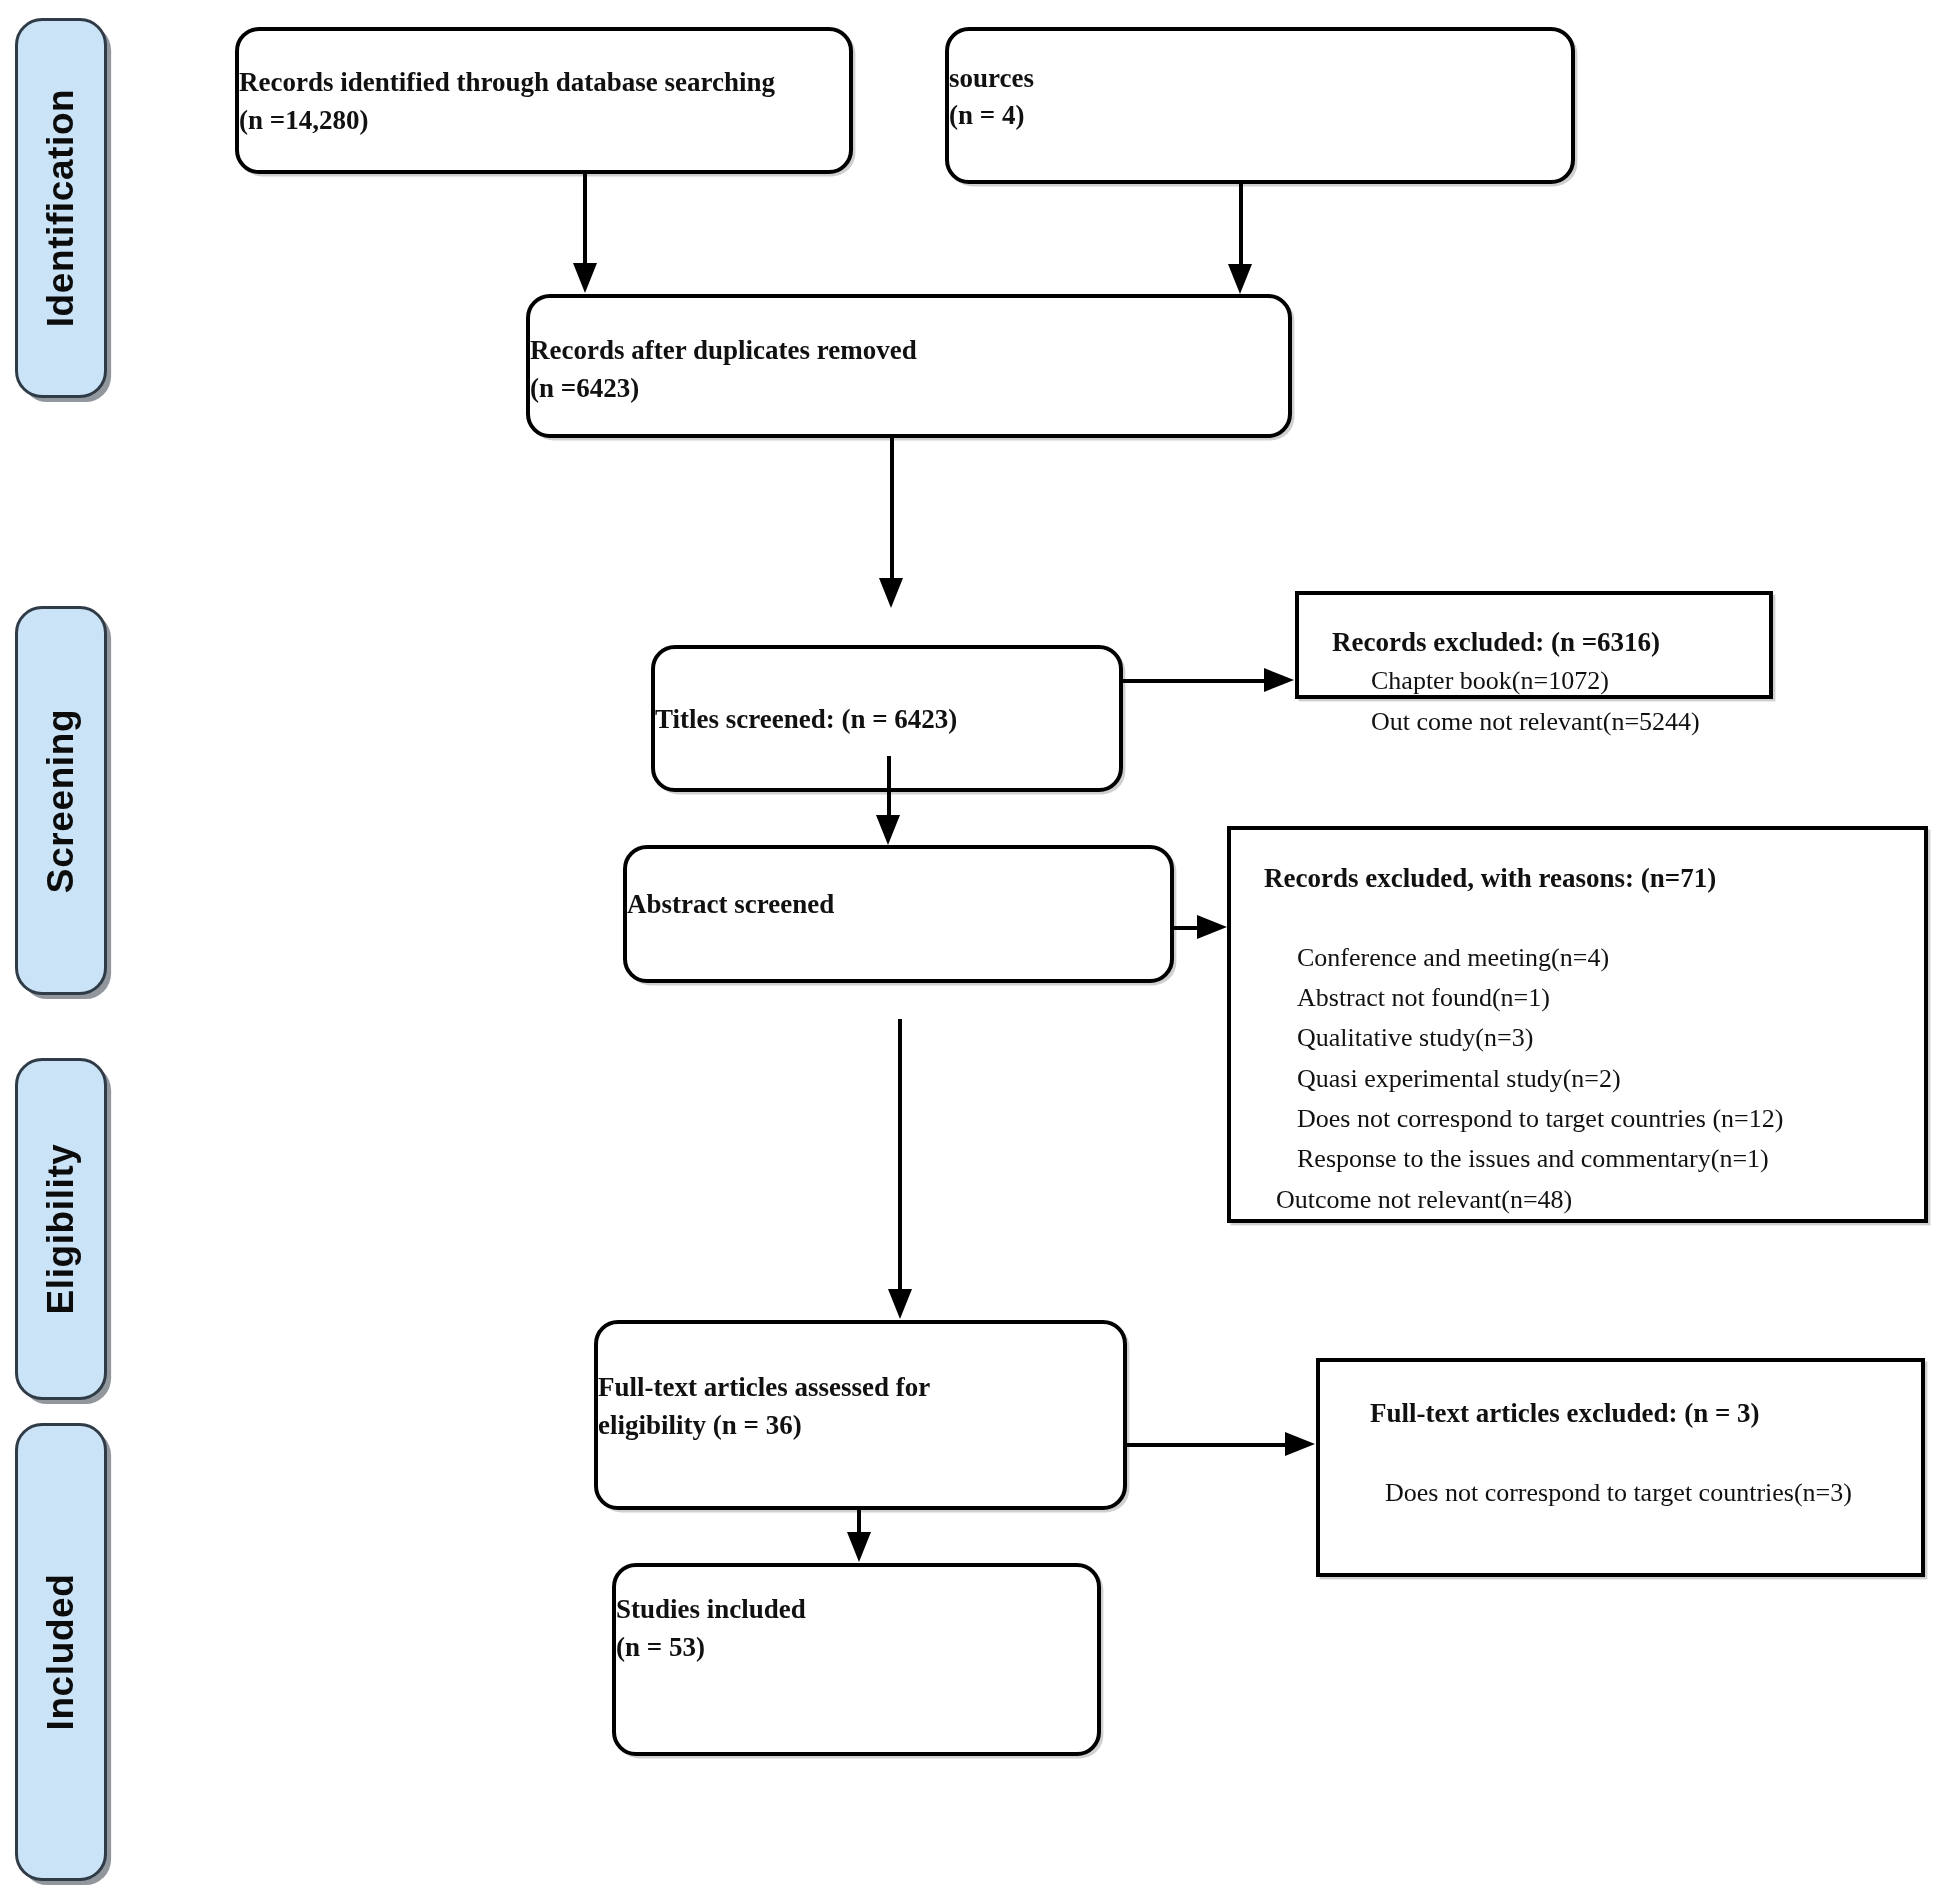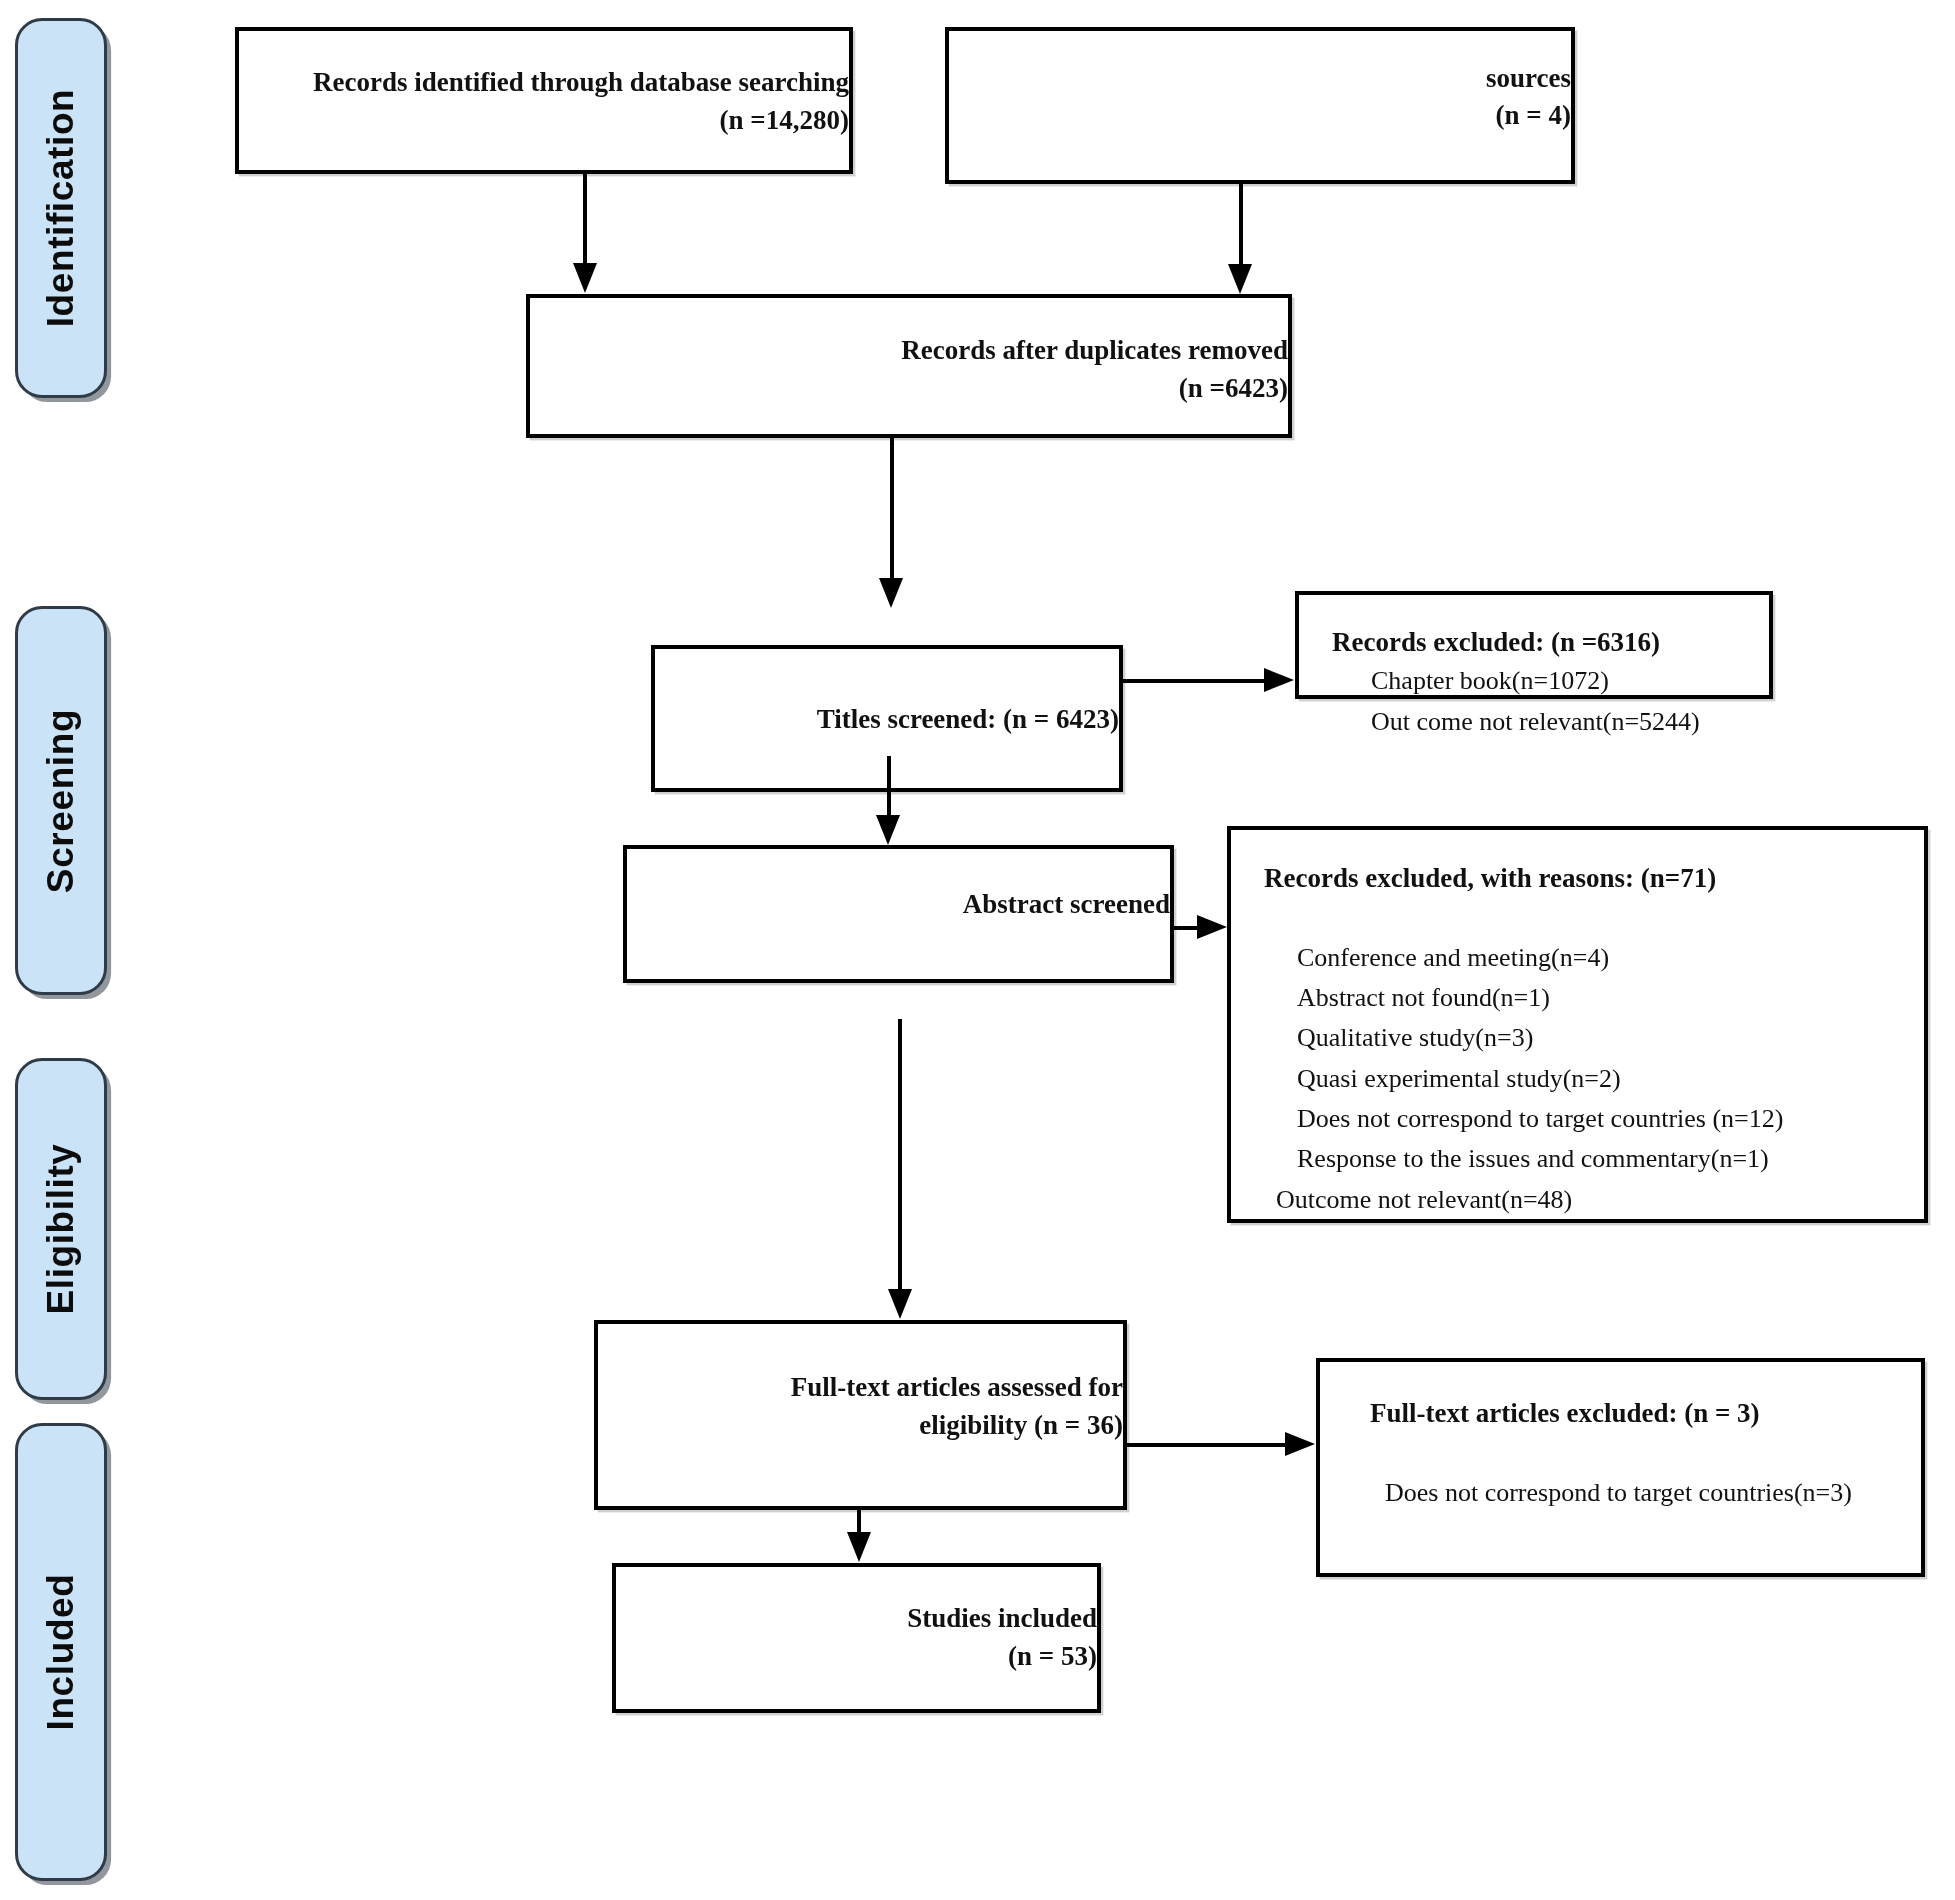--- a/index.html
+++ b/index.html
@@ -42,32 +42,32 @@
   #stage-included       { top: 1423px; height: 452px; }
 
   
   .fbox {
     position: absolute;
     background: #ffffff;
     border: 4.2px solid #000000;
     box-sizing: border-box;
     box-shadow: 3px 3px 0 -0.6px rgba(120,120,120,0.35);
   }
-  .center-lines { text-align: right; font-weight: bold; font-size: 27px; line-height: 1.4; }
+  .center-lines { text-align: left; font-weight: bold; font-size: 27px; line-height: 1.4; border-radius: 24px; }
   .left-lines   { text-align: left; }
   .hdr  { font-weight: bold; font-size: 27px; line-height: 1.4; }
   .item { font-weight: normal; font-size: 26px; line-height: 1.55; }
 
   #box-database   { left: 235px;  top: 27px;   width: 618px; height: 147px; padding-top: 33px; }
   #box-other      { left: 945px; top: 27px;   width: 630px; height: 157px; padding-top: 28.5px; }
   #box-duplicates { left: 526px;  top: 294px;  width: 766px; height: 144px; padding-top: 34px; }
   #box-titles     { left: 651px; top: 609px; width: 472px;  height: 147px; padding-top: 52px; margin-top: 36px; }
   #box-abstract   { left: 623px; top: 845px; width: 551px;  height: 138px; padding-top: 37px; }
   #box-fulltext   { left: 594px; top: 1320px; width: 533px;  height: 190px; padding-top: 45px; }
-  #box-included   { left: 612px; top: 1563px; width: 489px;  height: 150px; padding-top: 33px; }
+  #box-included   { left: 612px; top: 1563px; width: 489px;  height: 193px; padding-top: 24px; }
 
   #box-excl-titles   { left: 1295px; top: 591px;  width: 478px;  height: 108px; padding: 28.5px 18px 0 33px; }
   #box-excl-titles .item { margin-left: 39px; }
 
   #box-excl-reasons  { left: 1227px; top: 826px; width: 701px; height: 397px; padding: 30px 15px 0 33px; }
   #box-excl-reasons .items { margin-top: 40px; }
   #box-excl-reasons .item { margin-left: 33px; }
   #box-excl-reasons .item:last-child { margin-left: 12px; }
 
   #box-excl-fulltext { left: 1316px; top: 1358px; width: 609px; height: 219px; padding: 33px 15px 0 50px; }

